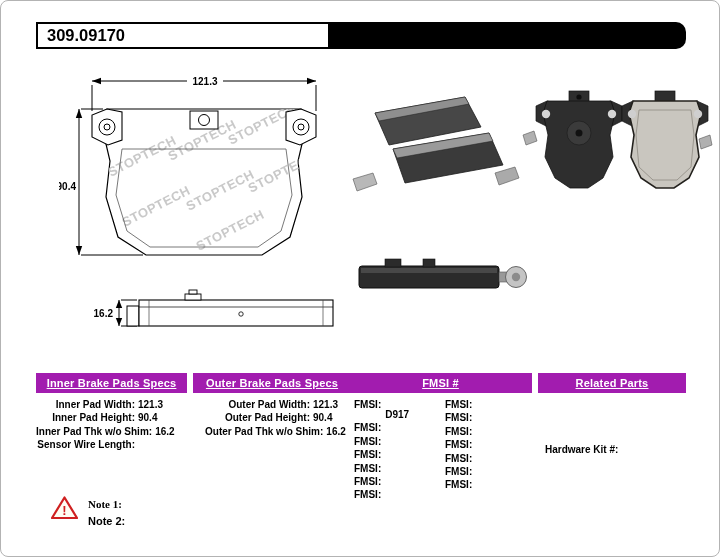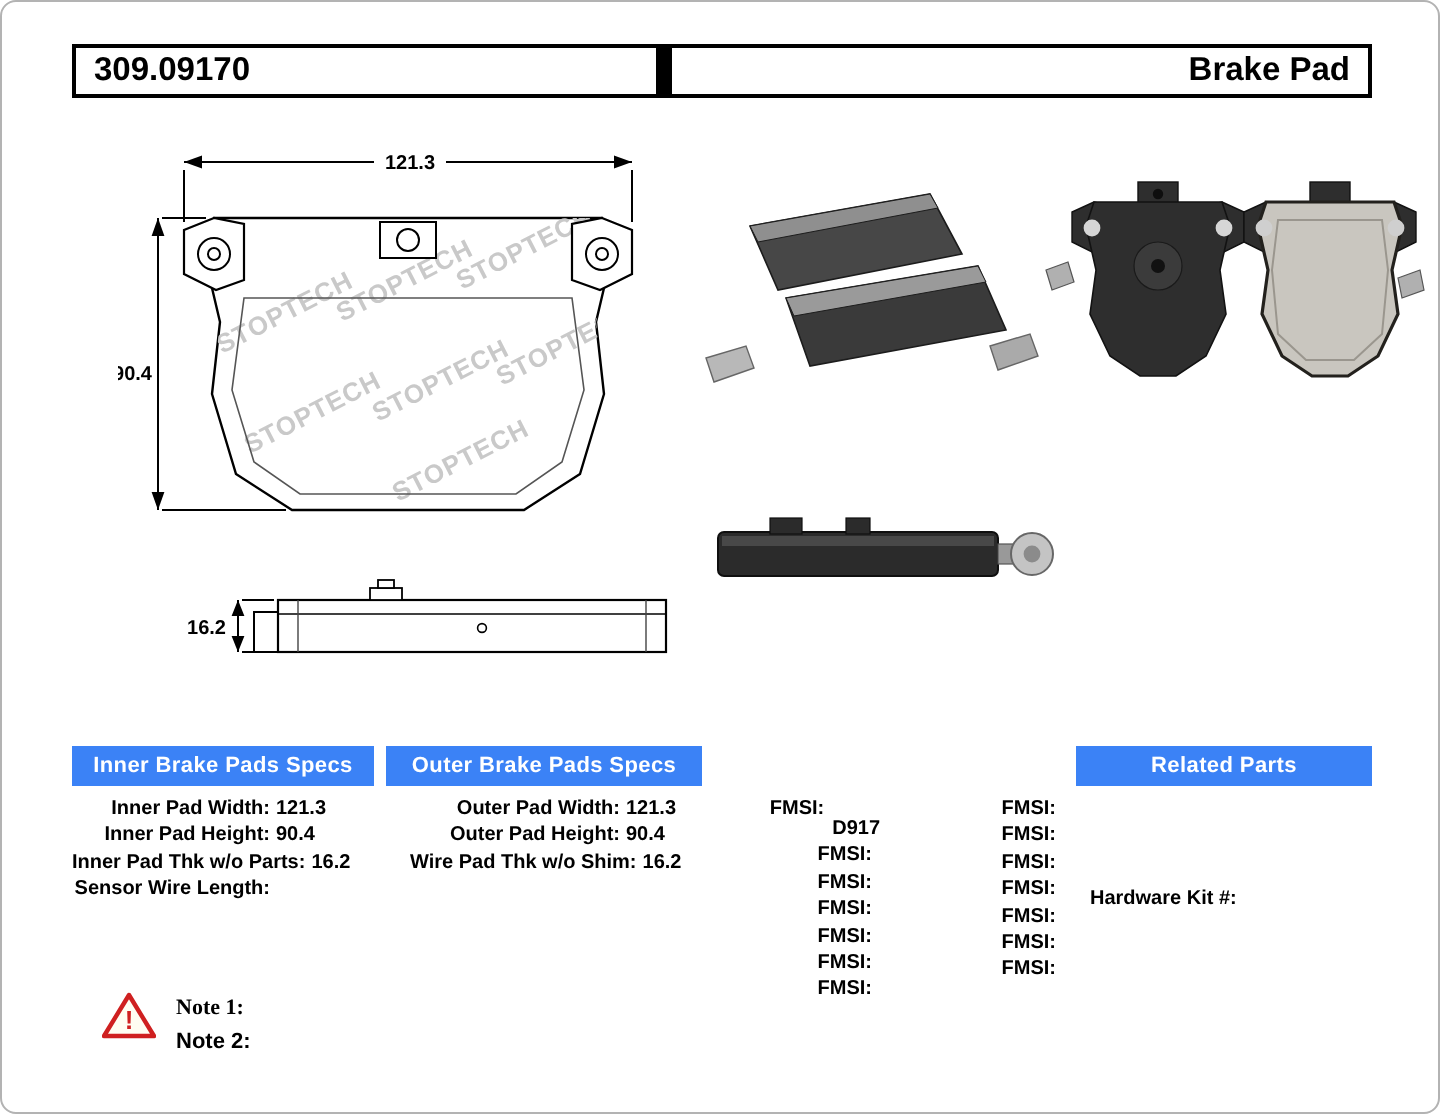--- a/index.html
+++ b/index.html
@@ -9,60 +9,57 @@
   
   .header-bar{position:absolute;left:35px;top:21px;width:650px;height:27px;background:#000;display:flex;gap:4px;border-radius:10px;}
   .header-box{background:#fff;border:2px solid #000;box-sizing:border-box;height:100%;display:flex;align-items:center;font-weight:bold;font-size:16.5px;}
   .header-left{width:294px;padding-left:9px;}
   .header-right{flex:1;justify-content:flex-end;padding-right:9px;}
 
   
   .abs{position:absolute;}
 
   
-  .col-header{position:absolute;top:372px;height:20px;background:#3b82f6;color:#fff;font-size:11px;font-weight:bold;display:flex;align-items:center;justify-content:center;letter-spacing:.2px;}
+  .col-header{position:absolute;top:372px;height:20px;background:#a21caf;color:#fff;font-size:11px;font-weight:bold;display:flex;align-items:center;justify-content:center;letter-spacing:.2px;text-decoration:underline;}
   .h-c1{left:35px;width:151px;}
   .h-c2{left:192px;width:158px;}
   .h-c3{left:348px;width:183px;}
   .h-c4{left:537px;width:148px;}
 
   .spec-col{position:absolute;top:397px;font-size:10px;font-weight:bold;}
   .spec-c1{left:35px;width:151px;}
   .spec-c2{left:188px;width:150px;margin-left:16px;}
   .spec-row{display:flex;line-height:13.4px;}
   .spec-label{flex:1;text-align:right;white-space:nowrap;}
   .spec-c1 .spec-value{width:49px;padding-left:3px;}
   .spec-c2 .spec-value{width:42px;padding-left:3px;}
 
   .fmsi-col{position:absolute;top:397px;font-size:10px;font-weight:bold;line-height:13.4px;}
   .fmsi-left{left:348px;width:91px;}
   .fmsi-right{left:439px;width:92px;}
-  .fmsi-cell{display:flex;padding-left:5px;justify-content:flex-end;}
+  .fmsi-cell{display:flex;padding-left:5px;}
   .fmsi-value{padding-left:4px;margin-top:10px;}
 
   .related-col{position:absolute;left:537px;top:397px;width:148px;font-size:10px;font-weight:bold;line-height:13.4px;}
   .related-row{padding-left:7px;margin-top:45px;}
 
   .note-label{position:absolute;left:87px;font-size:11px;font-weight:bold;}
 
   svg text{font-family:"Liberation Sans",sans-serif;}
   .dim-text{font-size:10px;font-weight:bold;fill:#000;}
   .wm{font-size:13px;font-weight:bold;fill:#c9c9c9;letter-spacing:.5px;}
 </style>
 </head>
 <body>
 
 <div class="page">
 
   <div class="header-bar">
     <div class="header-box header-left">
       <span>309.09170</span>
-    </div>
-    <div class="header-box header-right">
-      <span>Brake Pad</span>
     </div>
   </div>
 
   <svg class="abs" style="left:58px;top:64px;" width="290" height="205" viewBox="0 0 290 205">
     <defs>
       <clipPath id="padclip">
         <path d="M 48,44 L 242,44 L 247,62 L 239,96 L 243,132 L 231,172 L 203,190 L 87,190 L 59,172 L 47,132 L 51,96 L 43,62 Z"></path>
       </clipPath>
     </defs>
 
@@ -170,52 +167,53 @@
     <rect x="8" y="17" width="136" height="5" fill="#555" opacity="0.7"></rect>
     <rect x="32" y="8" width="16" height="8" fill="#2b2b2b" stroke="#0f0f0f" stroke-width="0.6"></rect>
     <rect x="70" y="8" width="12" height="8" fill="#2b2b2b" stroke="#0f0f0f" stroke-width="0.6"></rect>
     <rect x="146" y="21" width="10" height="10" fill="#999" stroke="#555" stroke-width="0.6"></rect>
     <circle cx="163" cy="26" r="10.5" fill="#c4c4c4" stroke="#676767"></circle>
     <circle cx="163" cy="26" r="4.2" fill="#8b8b8b"></circle>
   </svg>
 
   <div class="col-header h-c1">Inner Brake Pads Specs</div>
   <div class="col-header h-c2">Outer Brake Pads Specs</div>
+  <div class="col-header h-c3">FMSI #</div>
   <div class="col-header h-c4">Related Parts</div>
 
   <div class="spec-col spec-c1">
     <div class="spec-row">
       <span class="spec-label">Inner Pad Width:</span>
       <span class="spec-value">121.3</span>
     </div>
     <div class="spec-row">
       <span class="spec-label">Inner Pad Height:</span>
       <span class="spec-value">90.4</span>
     </div>
     <div class="spec-row">
-      <span class="spec-label">Inner Pad Thk w/o Parts:</span>
+      <span class="spec-label">Inner Pad Thk w/o Shim:</span>
       <span class="spec-value">16.2</span>
     </div>
     <div class="spec-row">
       <span class="spec-label">Sensor Wire Length:</span>
       <span class="spec-value"></span>
     </div>
   </div>
 
   <div class="spec-col spec-c2">
     <div class="spec-row">
       <span class="spec-label">Outer Pad Width:</span>
       <span class="spec-value">121.3</span>
     </div>
     <div class="spec-row">
       <span class="spec-label">Outer Pad Height:</span>
       <span class="spec-value">90.4</span>
     </div>
     <div class="spec-row">
-      <span class="spec-label">Wire Pad Thk w/o Shim:</span>
+      <span class="spec-label">Outer Pad Thk w/o Shim:</span>
       <span class="spec-value">16.2</span>
     </div>
   </div>
 
   <div class="fmsi-col fmsi-left">
     <div class="fmsi-cell">
       <span>FMSI:</span>
       <span class="fmsi-value">D917</span>
     </div>
     <div class="fmsi-cell">

